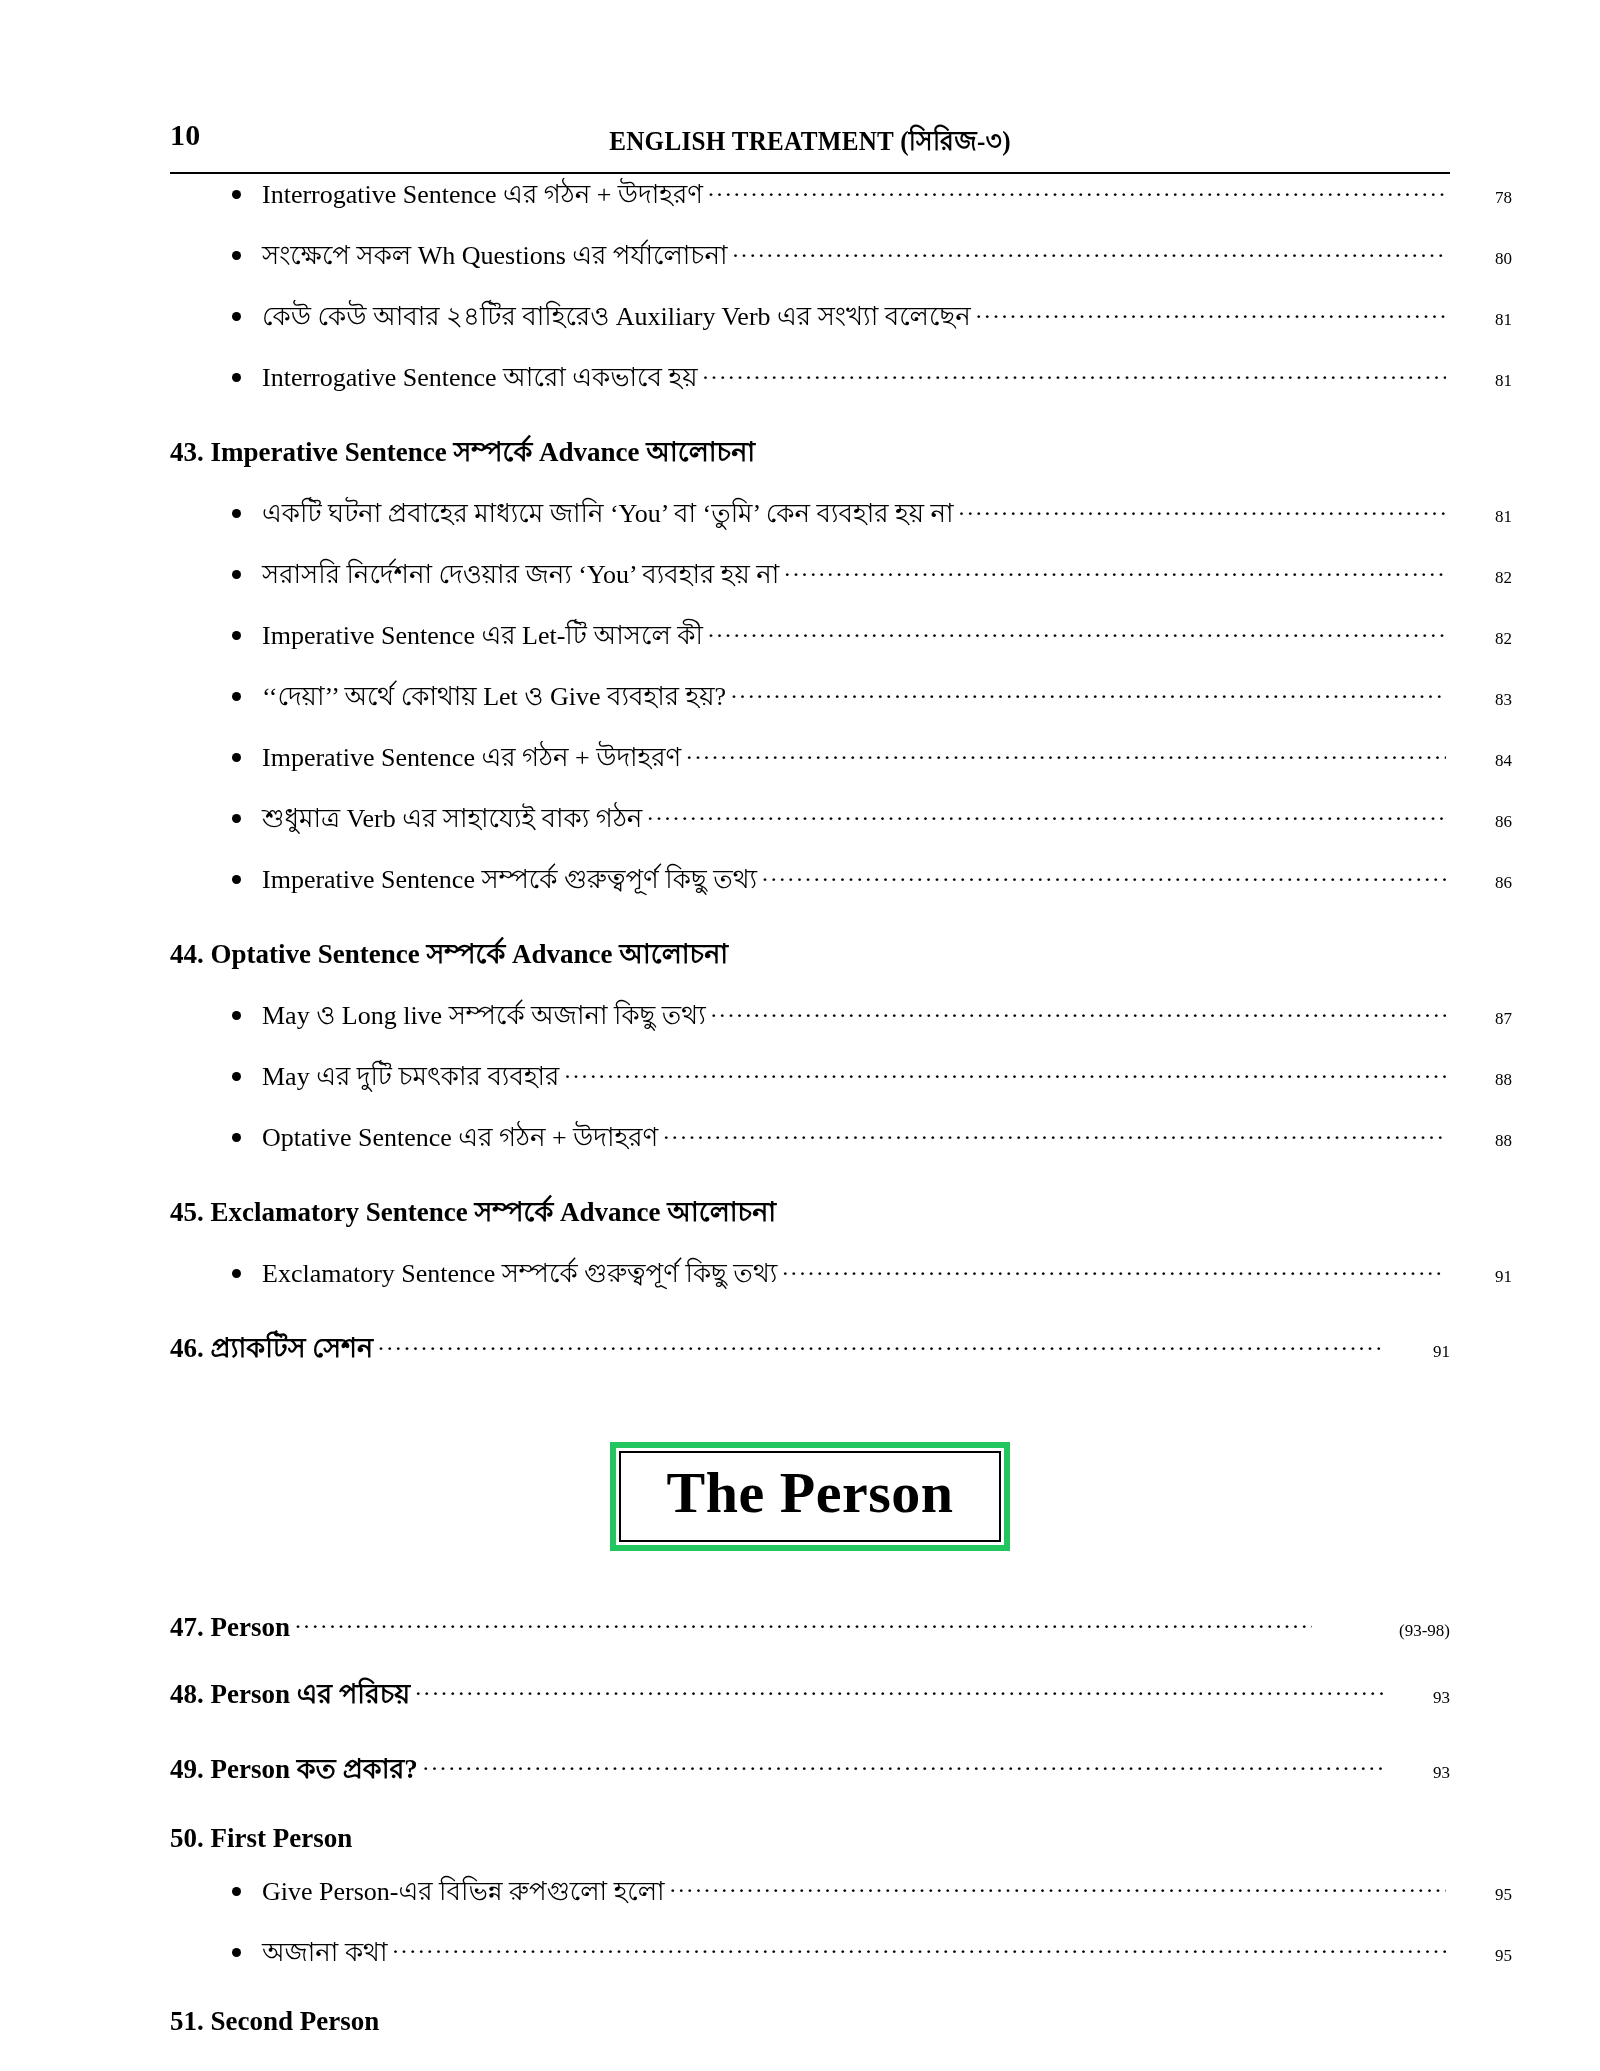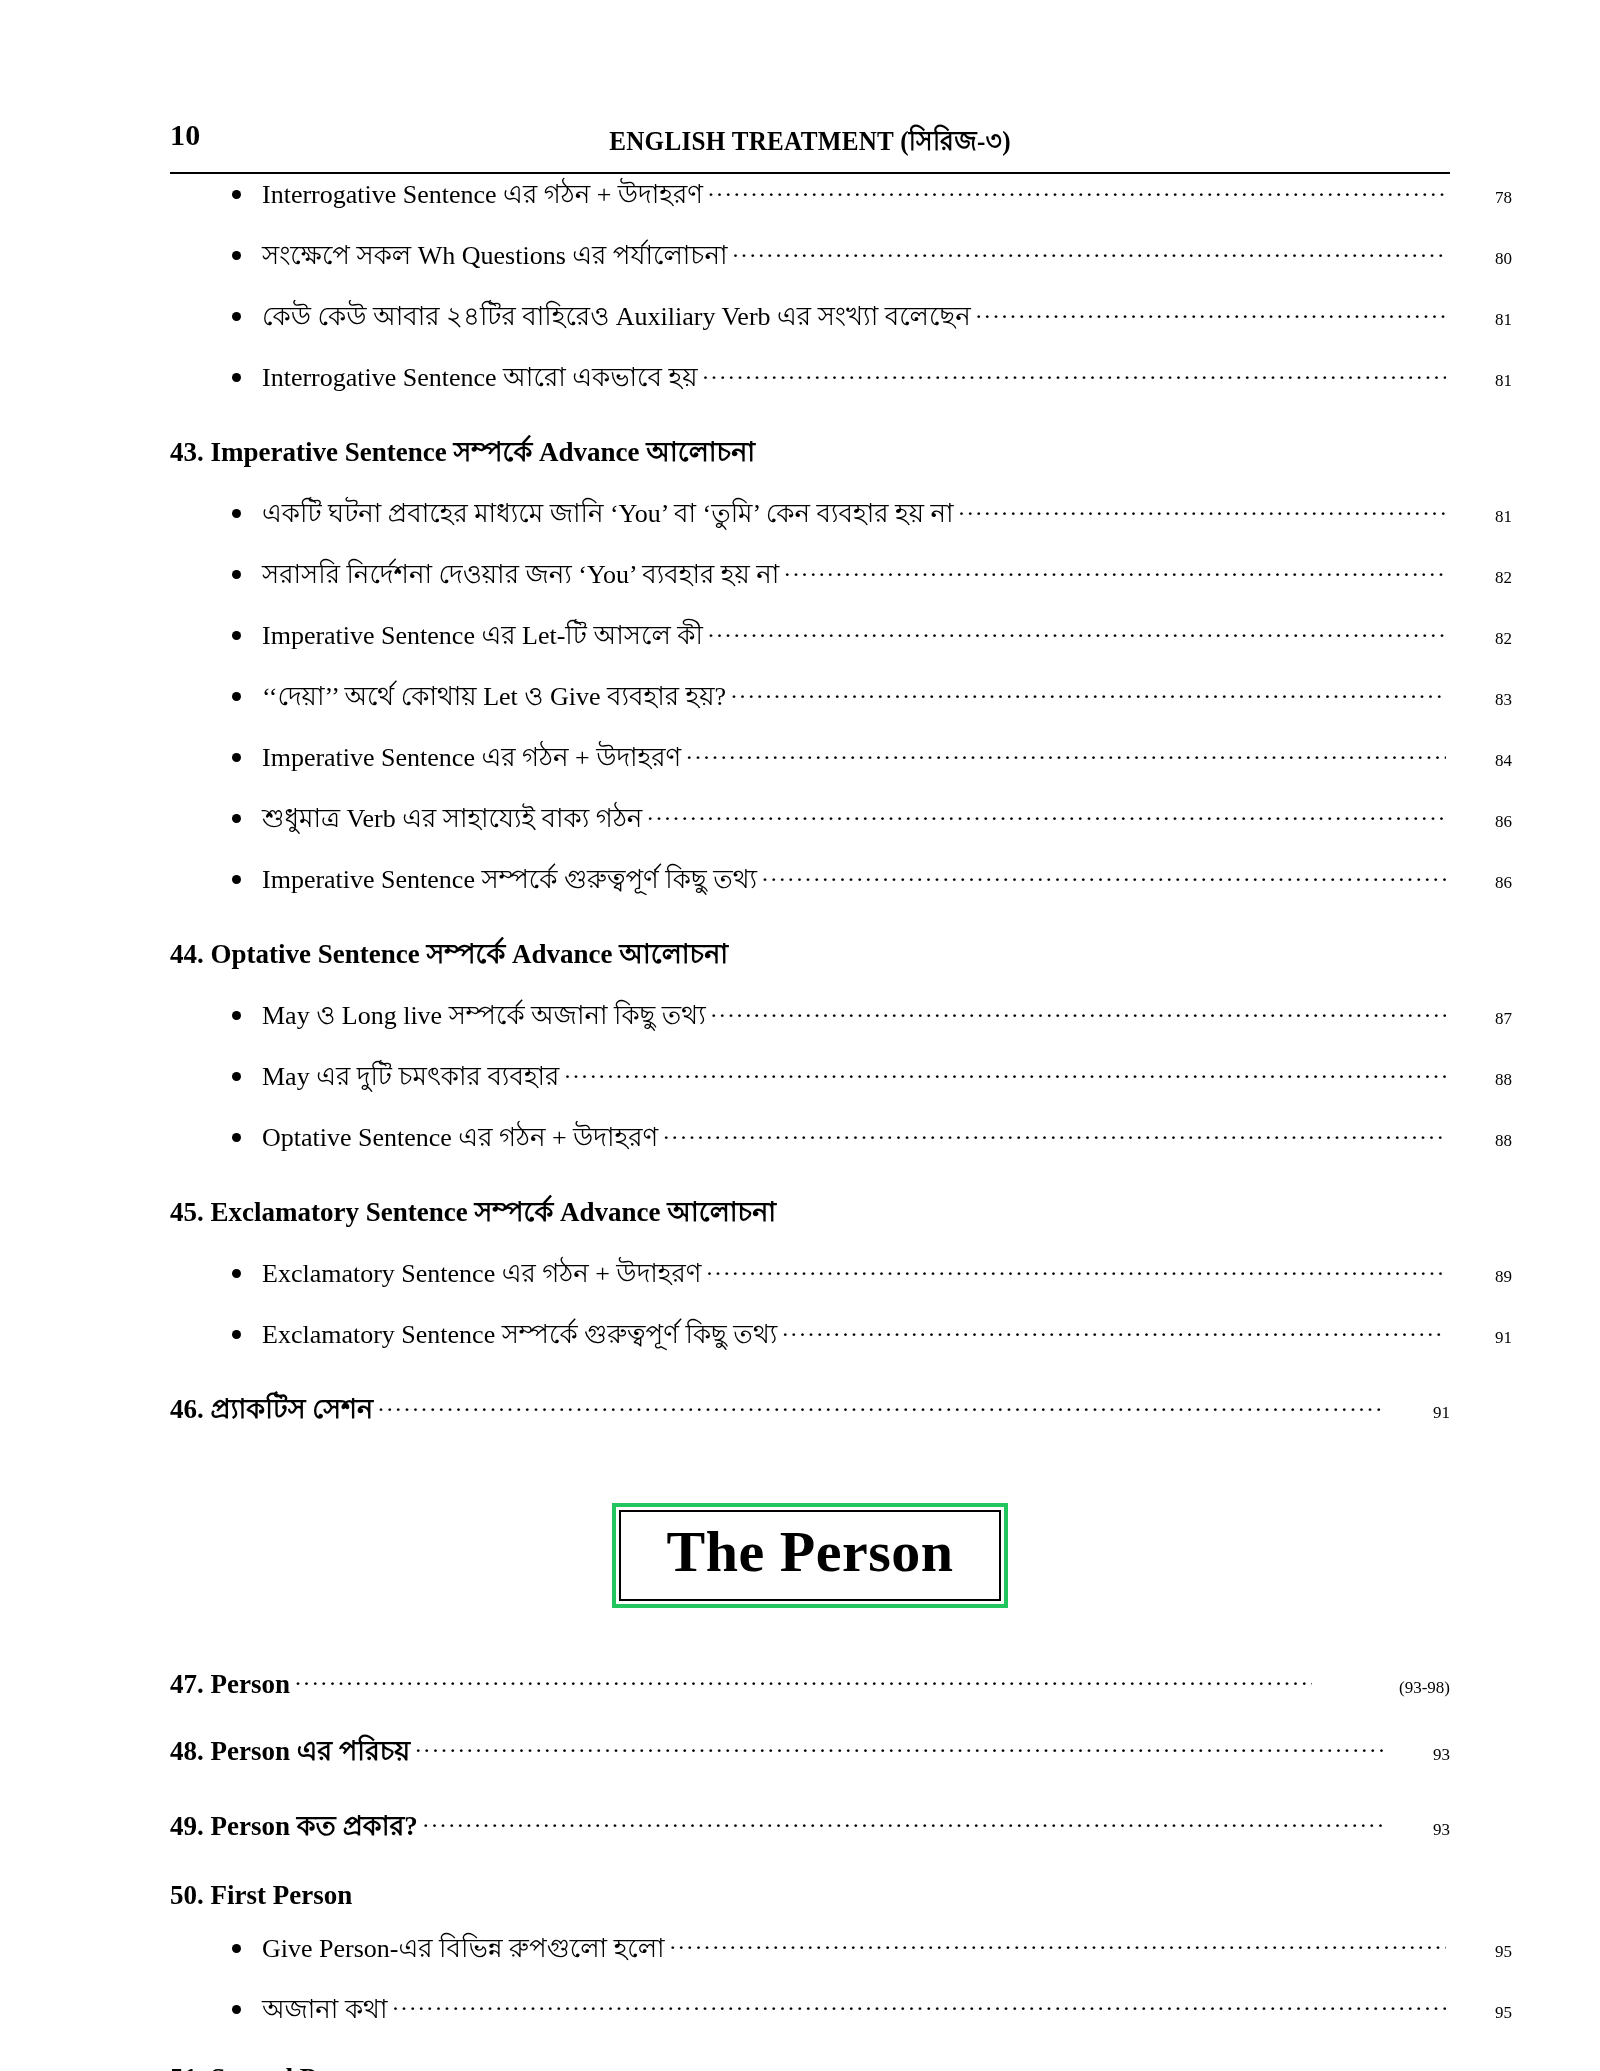--- a/index.html
+++ b/index.html
@@ -142,21 +142,21 @@
   .row.section .pageno { font-weight: 400; }
   .pageno.wide { min-width: 128px; }
 
   
   .banner-wrap {
     display: flex;
     justify-content: center;
     margin: 70px 0 58px 0;
   }
   .banner {
-    border: 4px solid #22c55e;
+    border: 6px solid #22c55e;
     padding: 3px;
     background: #fff;
   }
   .banner-inner {
     border: 2.5px solid #000;
     padding: 10px 46px 16px 46px;
   }
   .banner-text {
     font-family: "Liberation Serif", "DejaVu Serif", serif;
     font-weight: 700;
@@ -269,26 +269,20 @@
         <span class="bullet-dot"></span>
         <span class="label bn">Optative Sentence এর গঠন + উদাহরণ</span>
         <span class="leader"></span>
         <span class="pageno">88</span>
       </li>
       <li class="row section plain">
         <span class="label bn">45. Exclamatory Sentence সম্পর্কে Advance আলোচনা</span>
       </li>
       <li class="row bullet">
         <span class="bullet-dot"></span>
-        <span class="label bn">Exclamatory Sentence এর গঠন + উদাহরণ</span>
-        <span class="leader"></span>
-        <span class="pageno">89</span>
-      </li>
-      <li class="row bullet">
-        <span class="bullet-dot"></span>
         <span class="label bn">Exclamatory Sentence সম্পর্কে গুরুত্বপূর্ণ কিছু তথ্য</span>
         <span class="leader"></span>
         <span class="pageno">91</span>
       </li>
       <li class="row section">
         <span class="label bn">46. প্র্যাকটিস সেশন</span>
         <span class="leader"></span>
         <span class="pageno">91</span>
       </li>
     </ul>

